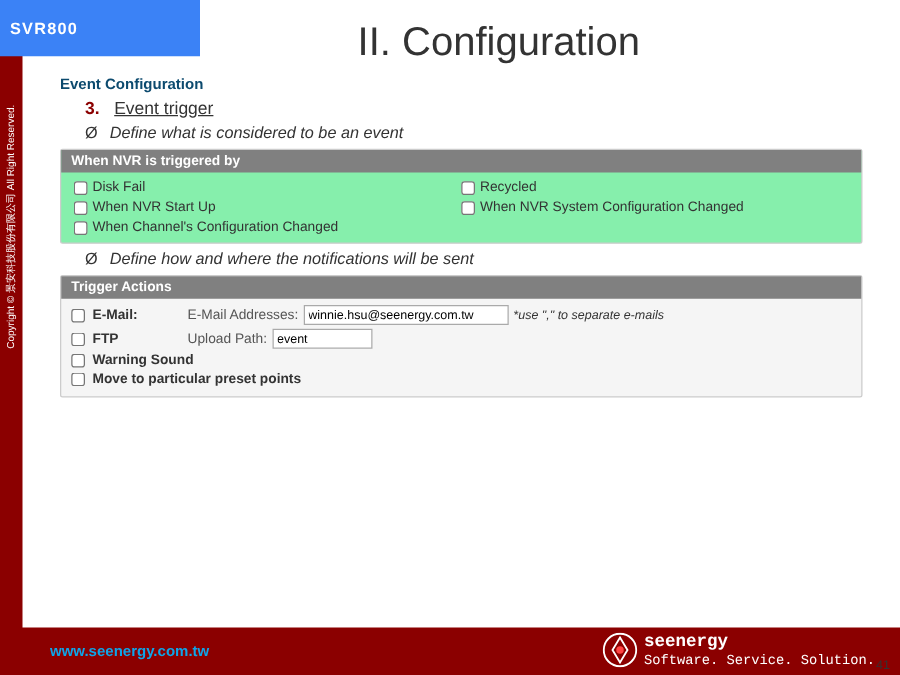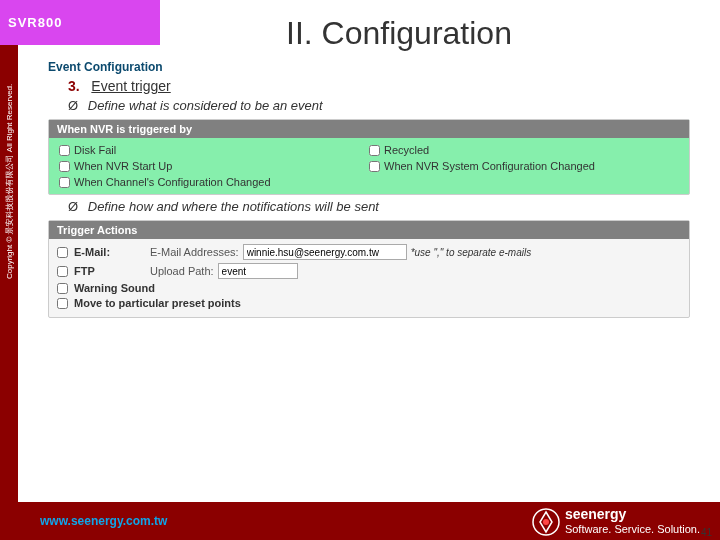--- a/index.html
+++ b/index.html
@@ -20,21 +20,21 @@
       height: 540px;
       background: #8b0000;
     }
 
     
     .top-bar {
       position: absolute;
       left: 0; top: 0;
       width: 160px;
       height: 45px;
-      background: #d946ef;
+      background: #3b82f6;
       display: flex;
       align-items: center;
       padding-left: 8px;
     }
 
     .logo-text {
       color: #ffffff;
       font-weight: bold;
       font-size: 13px;
       letter-spacing: 1px;
@@ -200,22 +200,23 @@
     .bottom-url {
       color: #0ea5e9;
       font-size: 12px;
       font-weight: bold;
       margin-left: 20px;
     }
 
     
     .logo-area {
       display: flex;
-      align-items: flex-end;
+      align-items: flex-start;
       gap: 5px;
+      font-family: Liberation Mono, monospace;
     }
     .seenergy-icon {
       width: 28px;
       height: 28px;
     }
     .seenergy-text {
       color: #ffffff;
       font-size: 11px;
       line-height: 1.3;
     }

